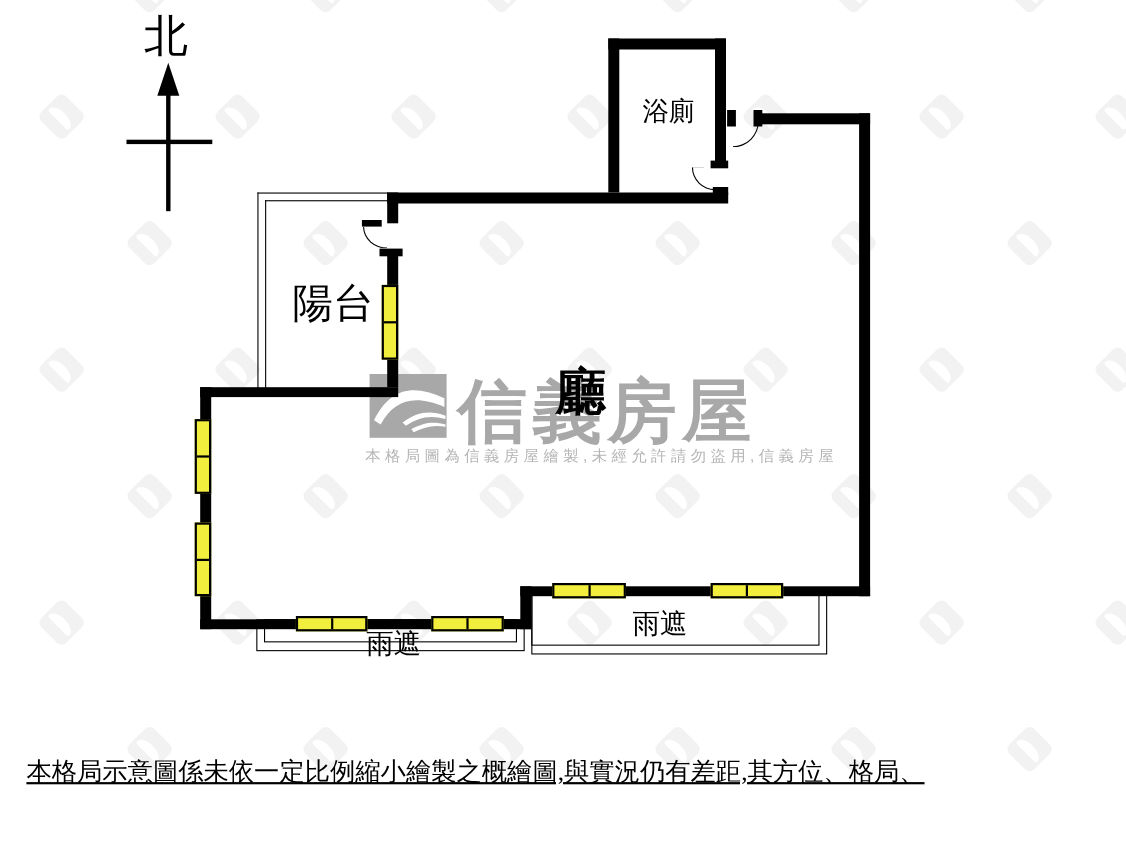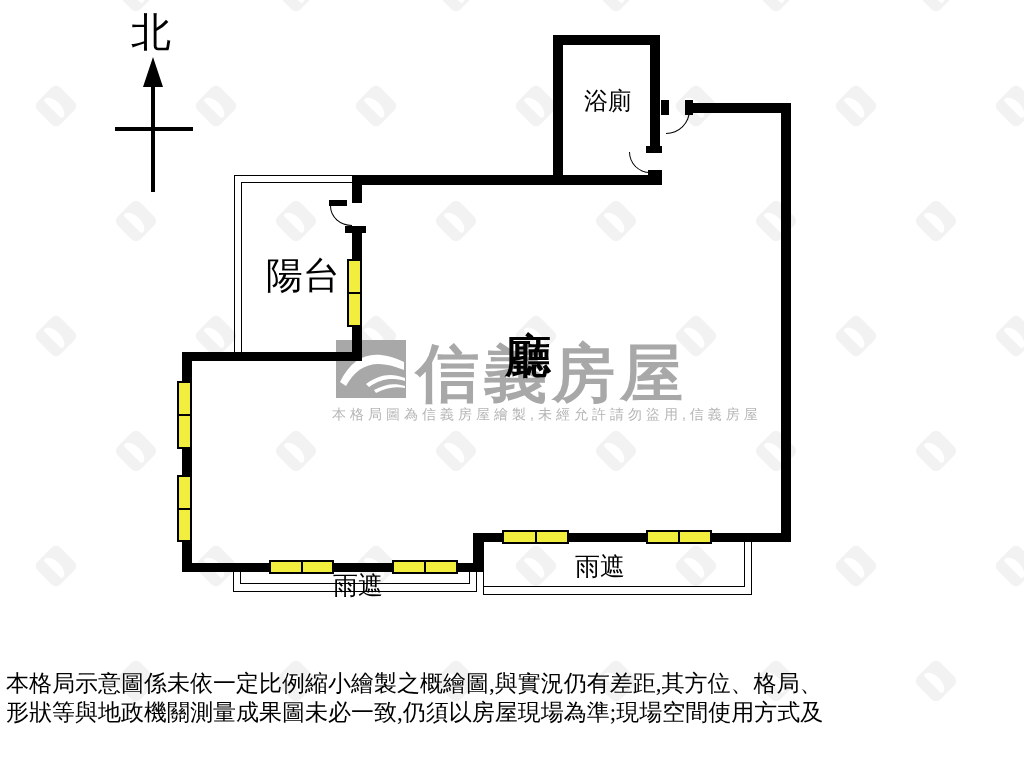--- a/index.html
+++ b/index.html
@@ -39,21 +39,21 @@
   .lbl{position:absolute;z-index:4;color:#000;white-space:nowrap;}
   .lbl-north{left:131px;top:5px;font-size:40px;}
   .lbl-bath{left:584px;top:85px;font-size:24px;}
   .lbl-balcony{left:266px;top:251px;font-size:37px;}
   .lbl-living{left:505px;top:326px;font-size:46px;font-weight:bold;}
   .lbl-canopy-l{left:333px;top:569px;font-size:25px;}
   .lbl-canopy-r{left:575px;top:550px;font-size:25px;}
   
   .disclaimer{position:absolute;left:6px;top:669px;width:1014px;z-index:3;
               font-size:23px;line-height:29px;color:#000;}
-  .disclaimer p{margin:0;white-space:nowrap;}
+  .disclaimer p{margin:18px;white-space:nowrap;text-decoration:underline;}
 </style>
 </head>
 <body>
 
 <div class="canvas">
 
   <div class="wm-pattern">
       <div class="wm-tile" style="left: 120px; top: -25px;"></div>
       <div class="wm-tile" style="left: 280px; top: -25px;"></div>
       <div class="wm-tile" style="left: 440px; top: -25px;"></div>
@@ -178,15 +178,14 @@
 
   <div class="lbl lbl-north">北</div>
   <div class="lbl lbl-bath">浴廁</div>
   <div class="lbl lbl-balcony">陽台</div>
   <div class="lbl lbl-living">廳</div>
   <div class="lbl lbl-canopy-l">雨遮</div>
   <div class="lbl lbl-canopy-r">雨遮</div>
 
   <div class="disclaimer">
     <p>本格局示意圖係未依一定比例縮小繪製之概繪圖,與實況仍有差距,其方位、格局、</p>
-    <p>形狀等與地政機關測量成果圖未必一致,仍須以房屋現場為準;現場空間使用方式及</p>
   </div>
 </div>
 
 </body></html>

